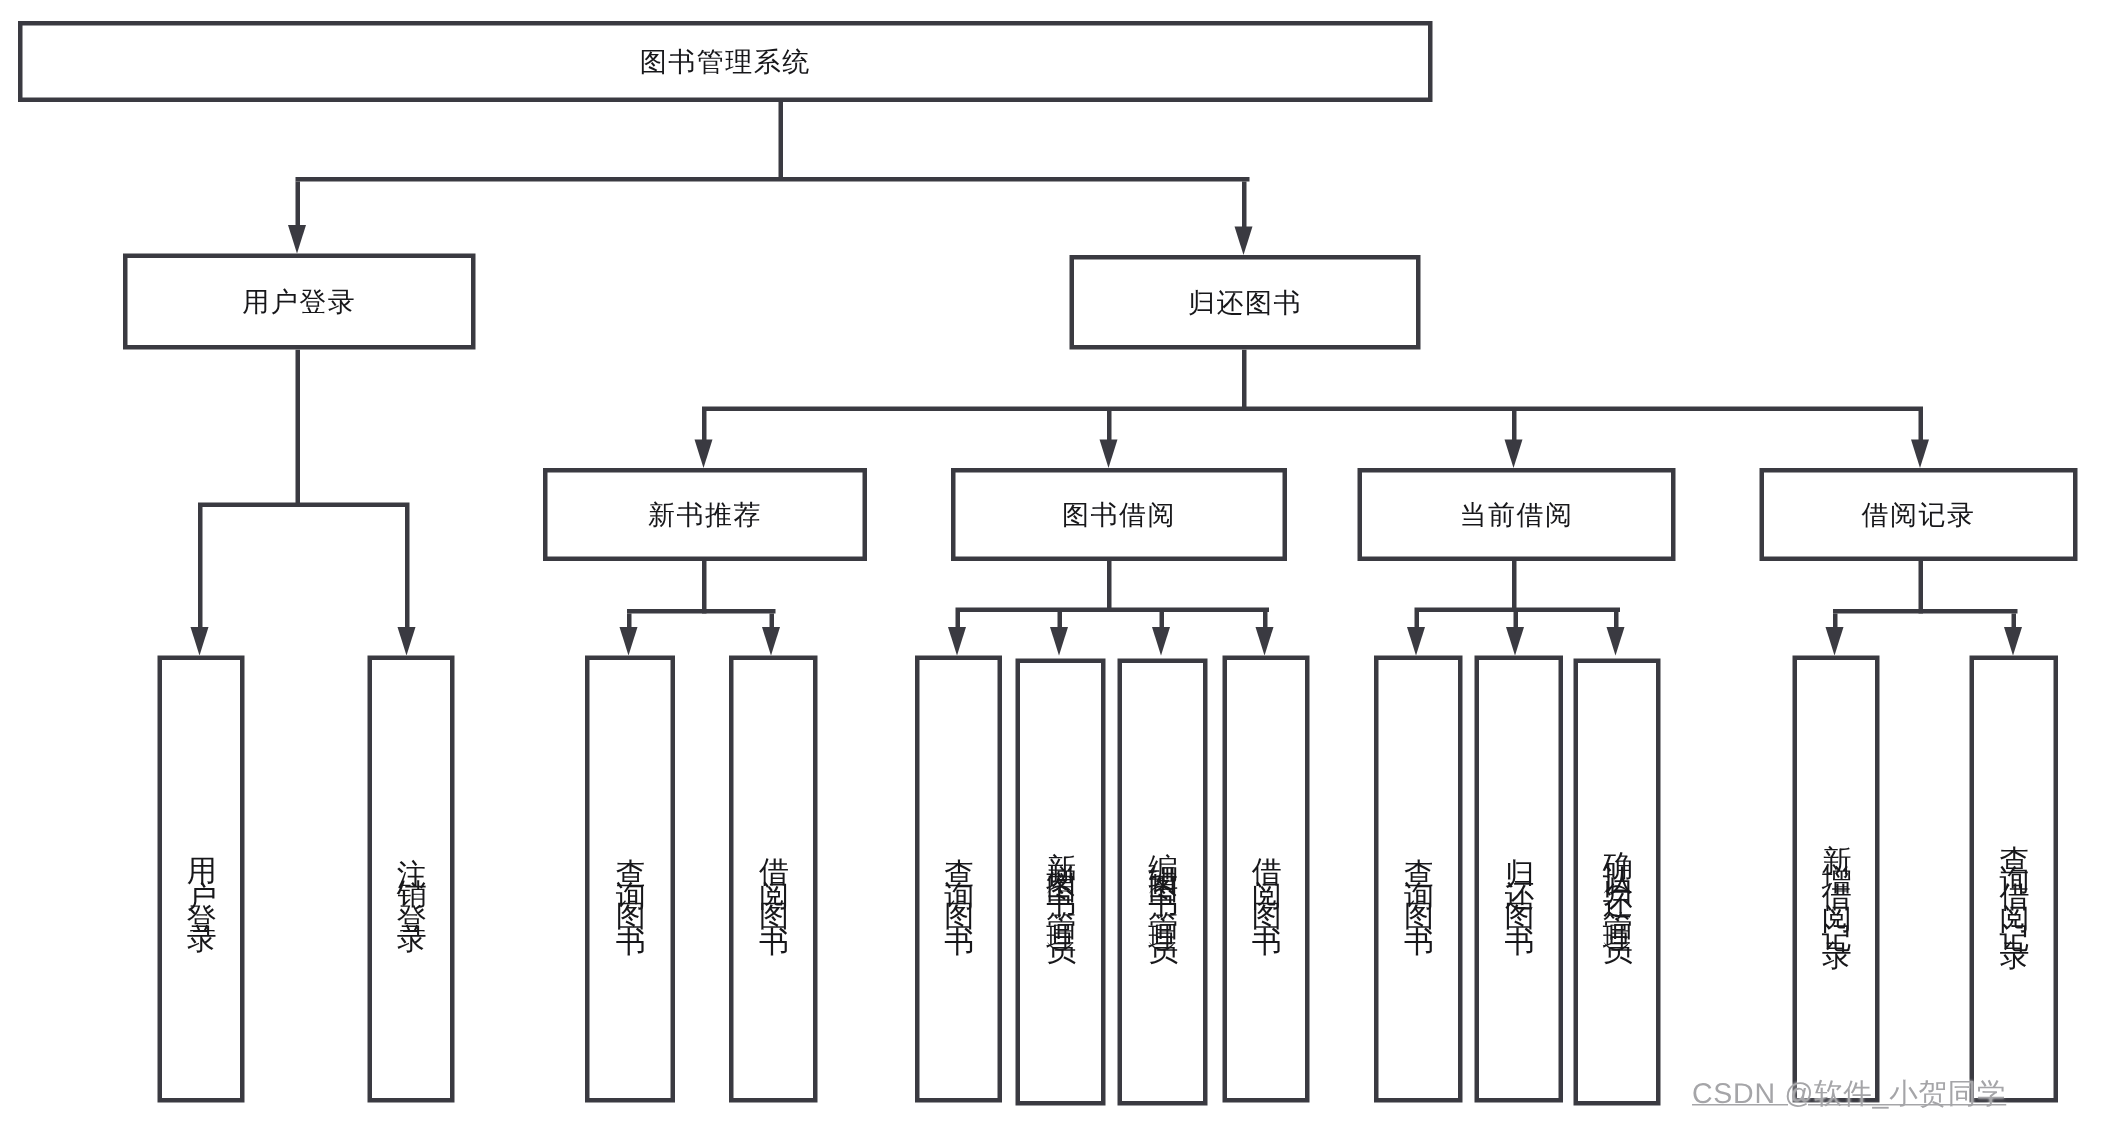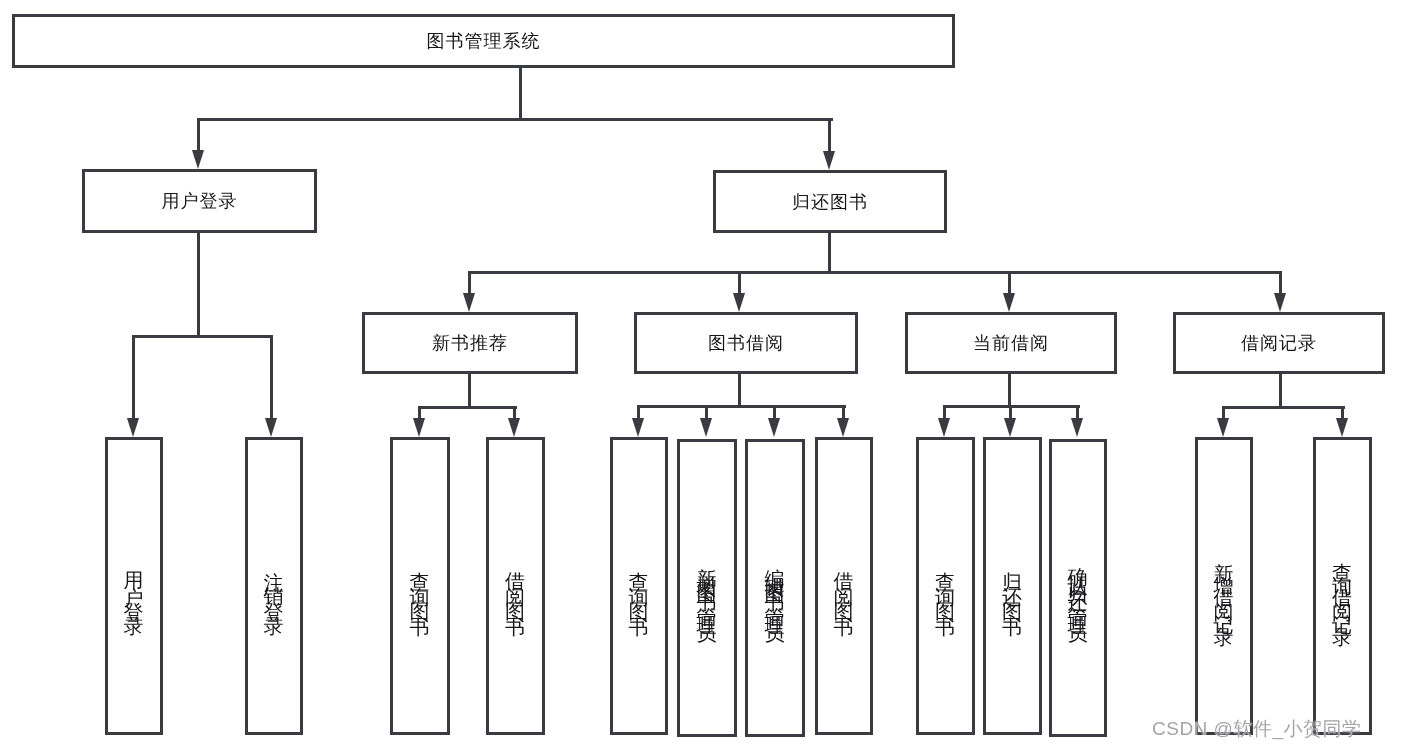--- a/index.html
+++ b/index.html
@@ -29,23 +29,23 @@
   .hl,.vl{position:absolute;background:#3a3a41;z-index:1;}
   .hl{height:3px;}
   .vl{width:3px;}
   
   .arrow{
     position:absolute;width:0;height:0;z-index:1;
     border-left:6px solid transparent;border-right:6px solid transparent;
     border-top:19px solid #3a3a41;
   }
   .watermark{
-    position:absolute;left:1152px;top:716px;z-index:5;
+    position:absolute;left:1128px;top:716px;z-index:5;
     font-size:19px;color:#a5a5a8;letter-spacing:0.5px;
-    text-shadow:0 0 2px #ffffff;white-space:nowrap;
+    text-shadow:0 0 2px #ffffff;white-space:nowrap;text-decoration:underline;
   }
 </style>
 </head>
 <body>
 
 <div class="stage">
 
   <div class="vl" style="left:519px;top:68px;height:52px;"></div>
   <div class="hl" style="left:197px;top:118px;width:636px;"></div>
   <div class="vl" style="left:197px;top:121px;height:33px;"></div>

